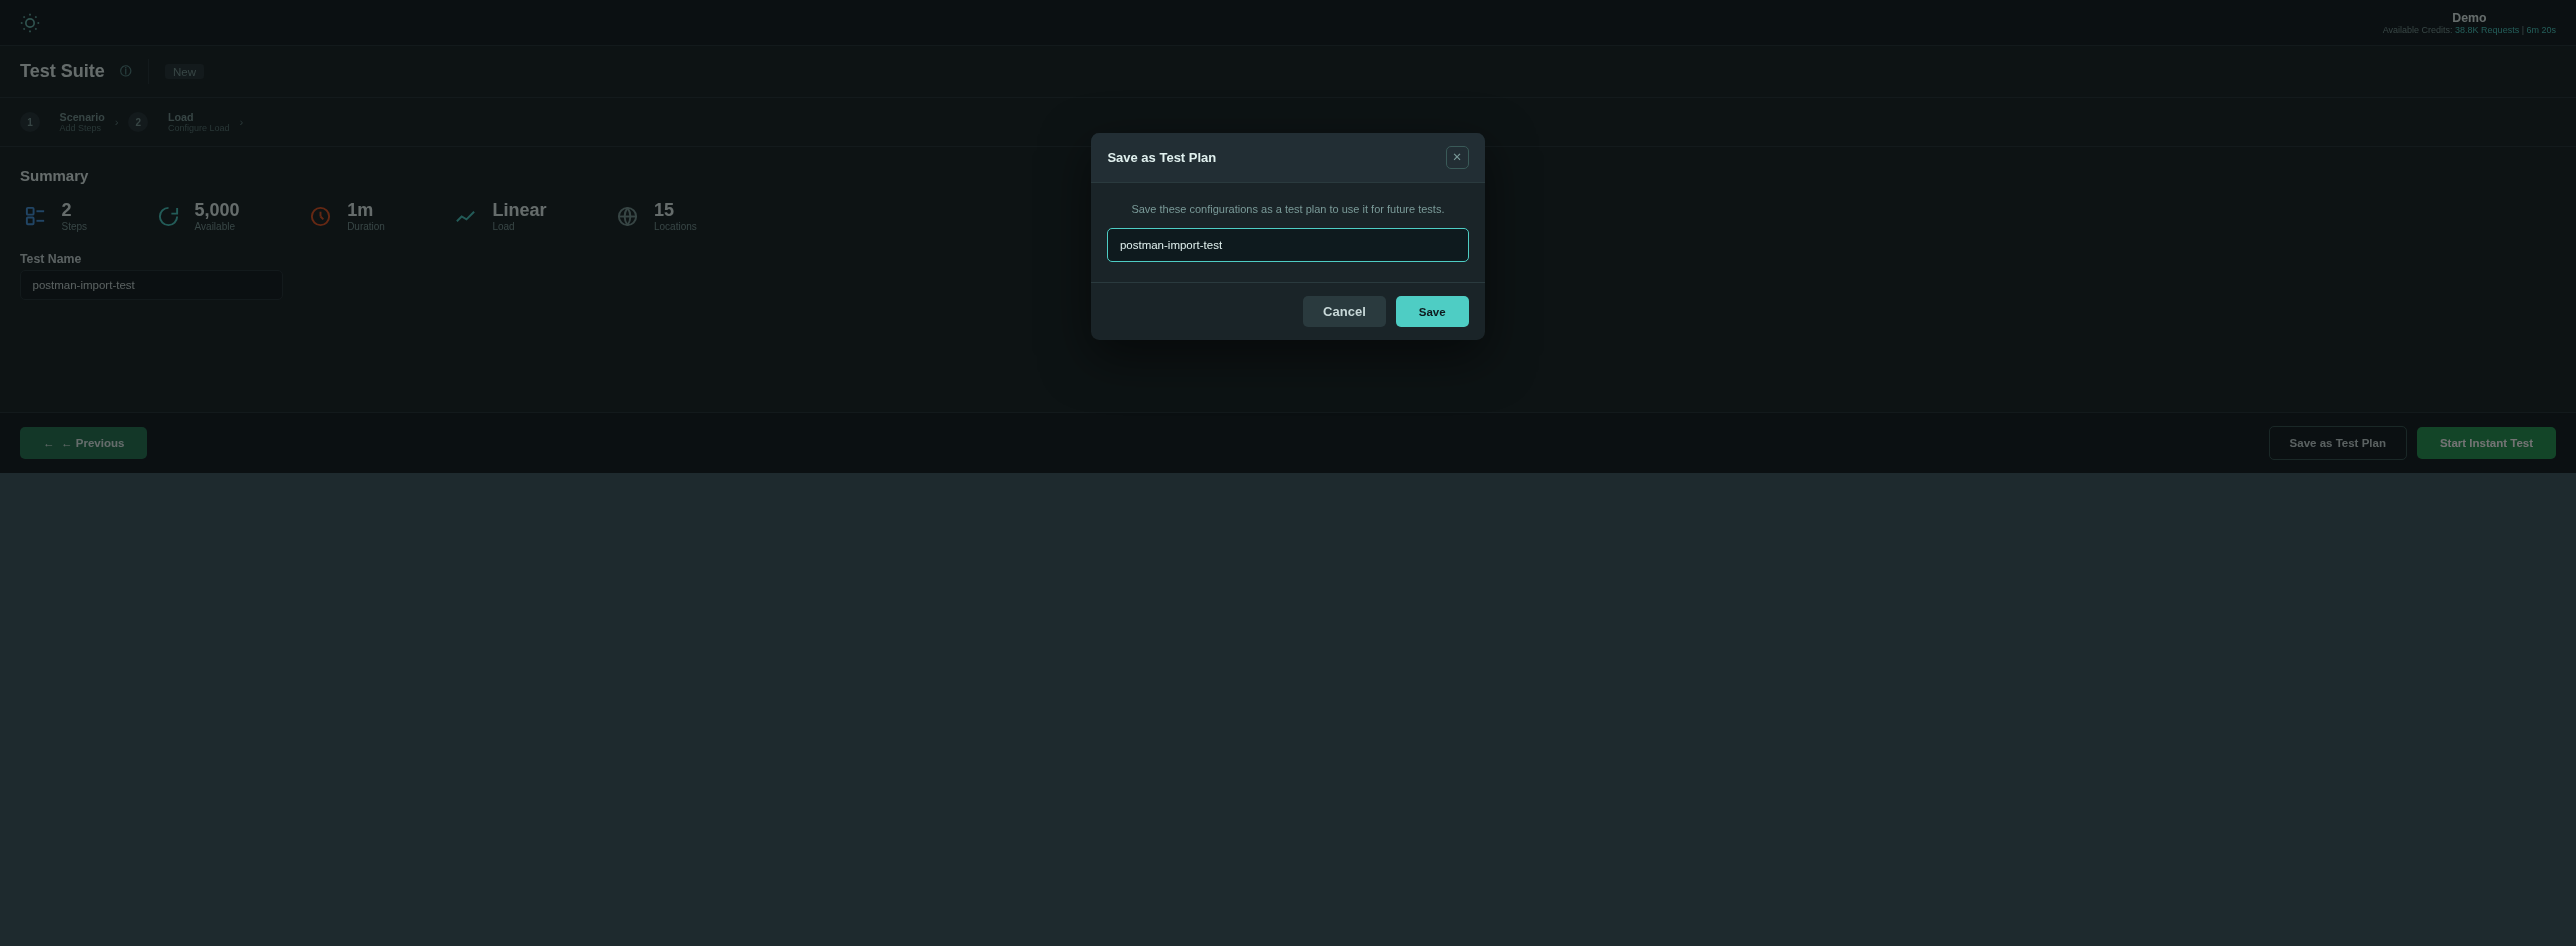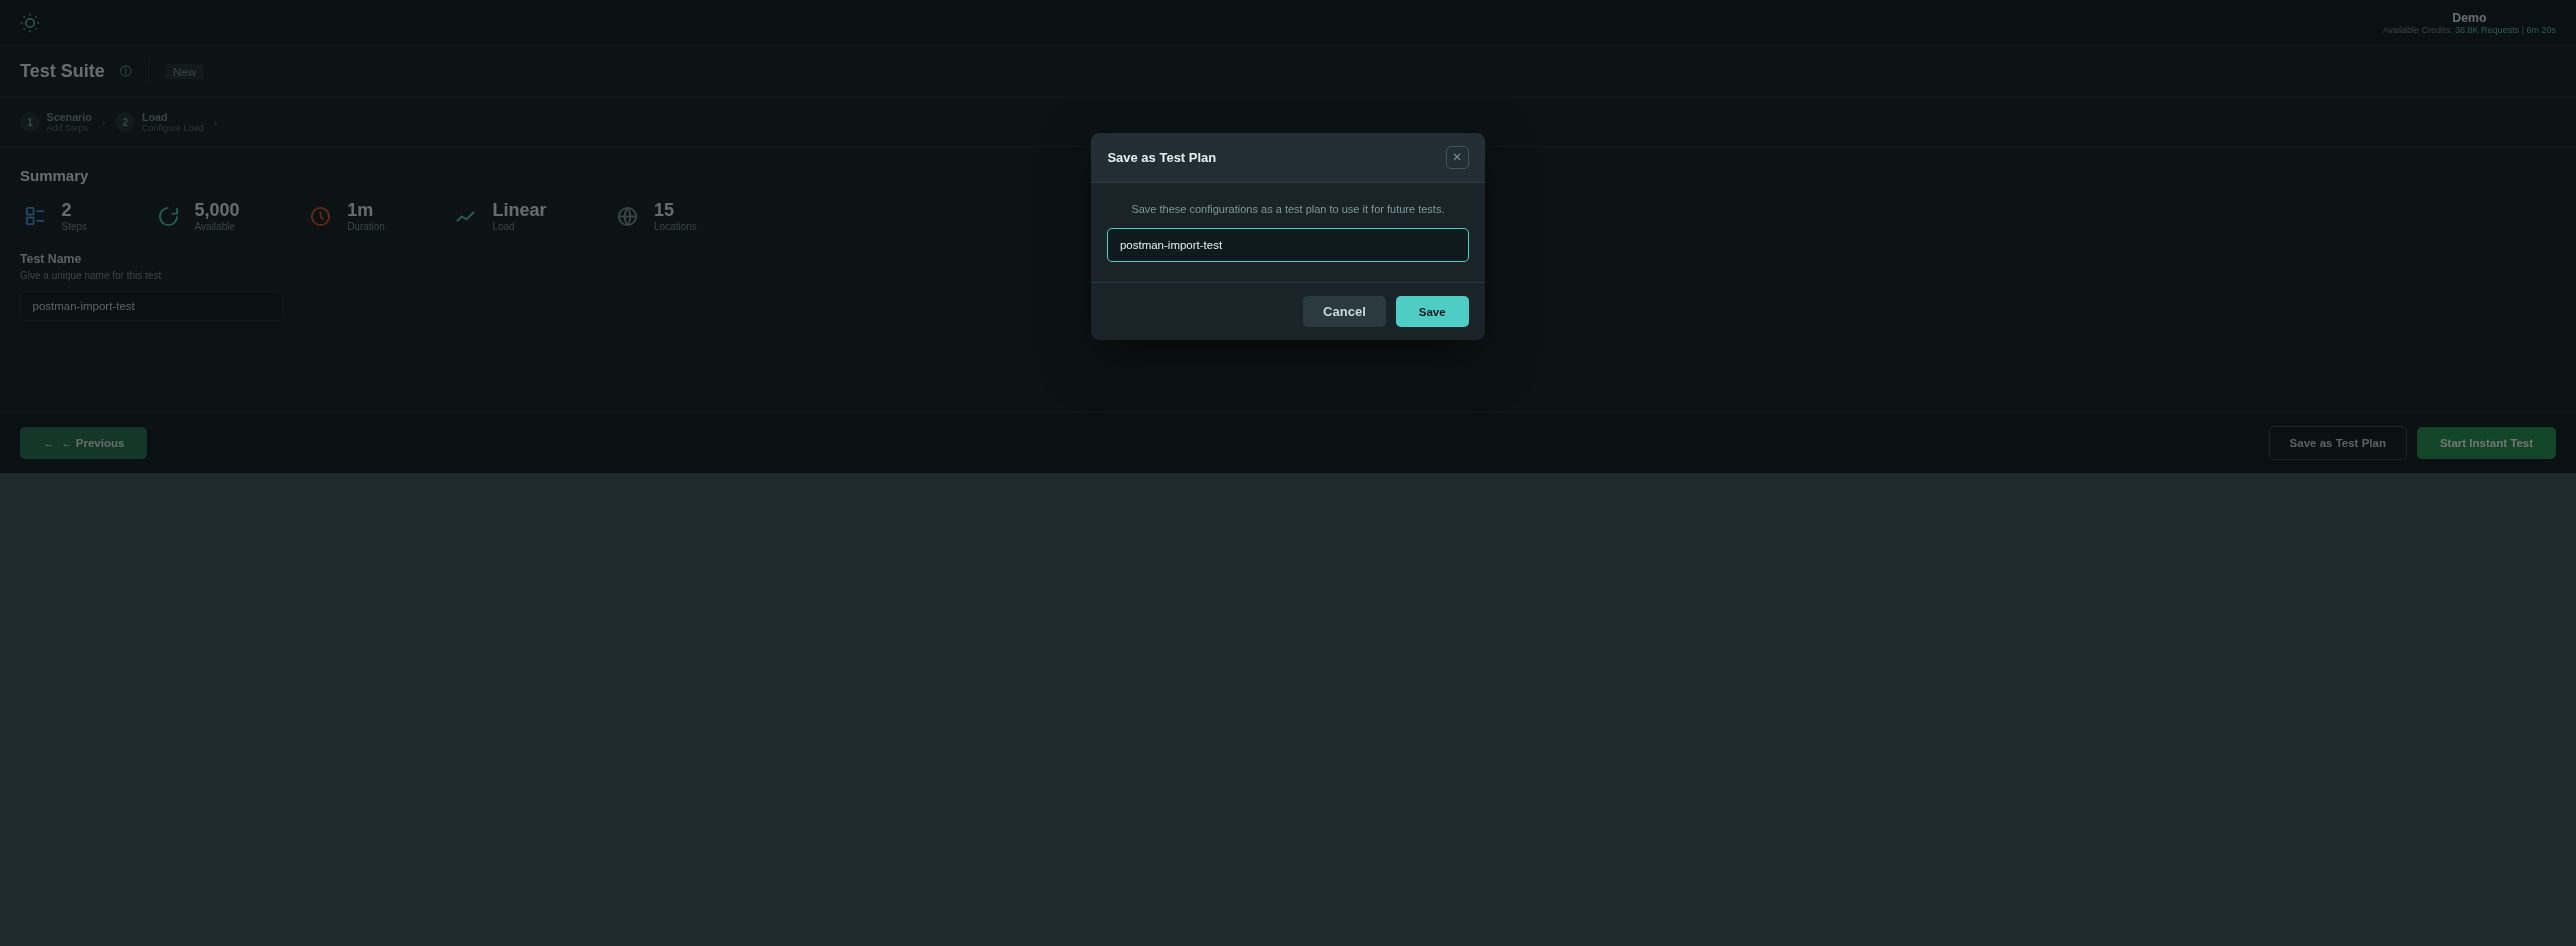--- a/index.html
+++ b/index.html
@@ -114,20 +114,21 @@
       display: flex;
       align-items: center;
       justify-content: center;
       font-size: 10px;
       font-weight: 600;
     }
 
     .step-info {
       display: flex;
       flex-direction: column;
+      margin-left: 13px;
     }
 
     .step-name {
       font-size: 10.7px;
       font-weight: 600;
       color: #7a9a98;
     }
 
     .step-sub {
       font-size: 9px;
@@ -509,21 +510,20 @@
       <div>
         <div class="stat-value">15</div>
         <div class="stat-label">Locations</div>
       </div>
     </div>
   </div>
 </div>
 
 <div class="test-name-section">
   <div class="test-name-title">Test Name</div>
-  <div class="test-name-sub">Give a unique name for this test</div>
   <input class="test-name-input" type="text" value="postman-import-test" placeholder="postman-import-test" style="">
 </div>
 
 <div class="bottom-bar">
   <button class="btn-previous">
     <span>←</span>
     <span>← Previous</span>
   </button>
   <div class="bottom-right-btns">
     <button class="btn-save-plan">Save as Test Plan</button>

